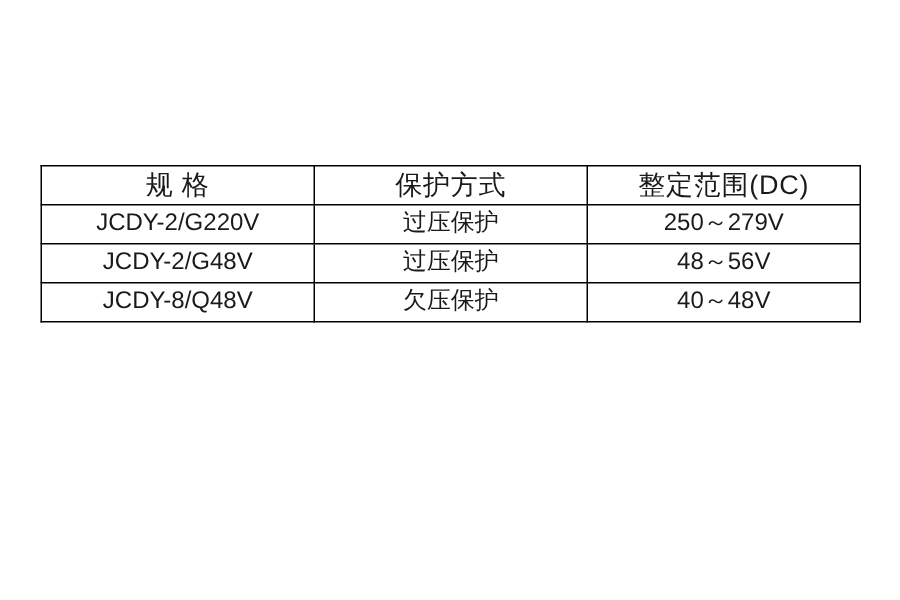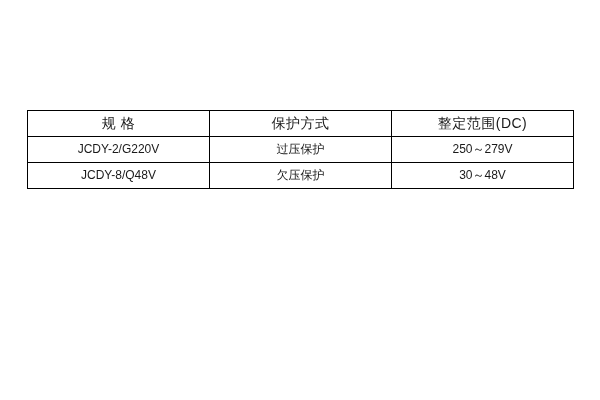--- a/index.html
+++ b/index.html
@@ -30,28 +30,28 @@
     border-collapse: collapse;
     table-layout: fixed;
     background: #ffffff;
   }
   table.spec-table td {
     border: 1px solid #000000;
     height: 25px;
     padding: 0;
     text-align: center;
     vertical-align: middle;
-    font-size: 12px;
+    font-size: 16px;
     color: #1a1a1a;
     font-family: "Liberation Sans", sans-serif;
     line-height: 1.15;
     white-space: nowrap;
   }
   table.spec-table tr.header-row td {
-    font-size: 14px;
+    font-size: 18px;
     letter-spacing: 0.5px;
     margin-top: 34px;
   }
   col.c1 { width: 182px; }
   col.c2 { width: 182px; }
   col.c3 { width: 182px; }
 </style>
 </head>
 <body>
 
@@ -68,20 +68,25 @@
           <td>规  格</td>
           <td>保护方式</td>
           <td>整定范围(DC)</td>
         </tr>
         <tr>
           <td>JCDY-2/G220V</td>
           <td>过压保护</td>
           <td>250～279V</td>
         </tr>
         <tr>
+          <td>JCDY-2/G48V</td>
+          <td>过压保护</td>
+          <td>48～56V</td>
+        </tr>
+        <tr>
           <td>JCDY-8/Q48V</td>
           <td>欠压保护</td>
-          <td>30～48V</td>
+          <td>40～48V</td>
         </tr>
       </tbody>
     </table>
   </div>
 </div>
 
 </body></html>

